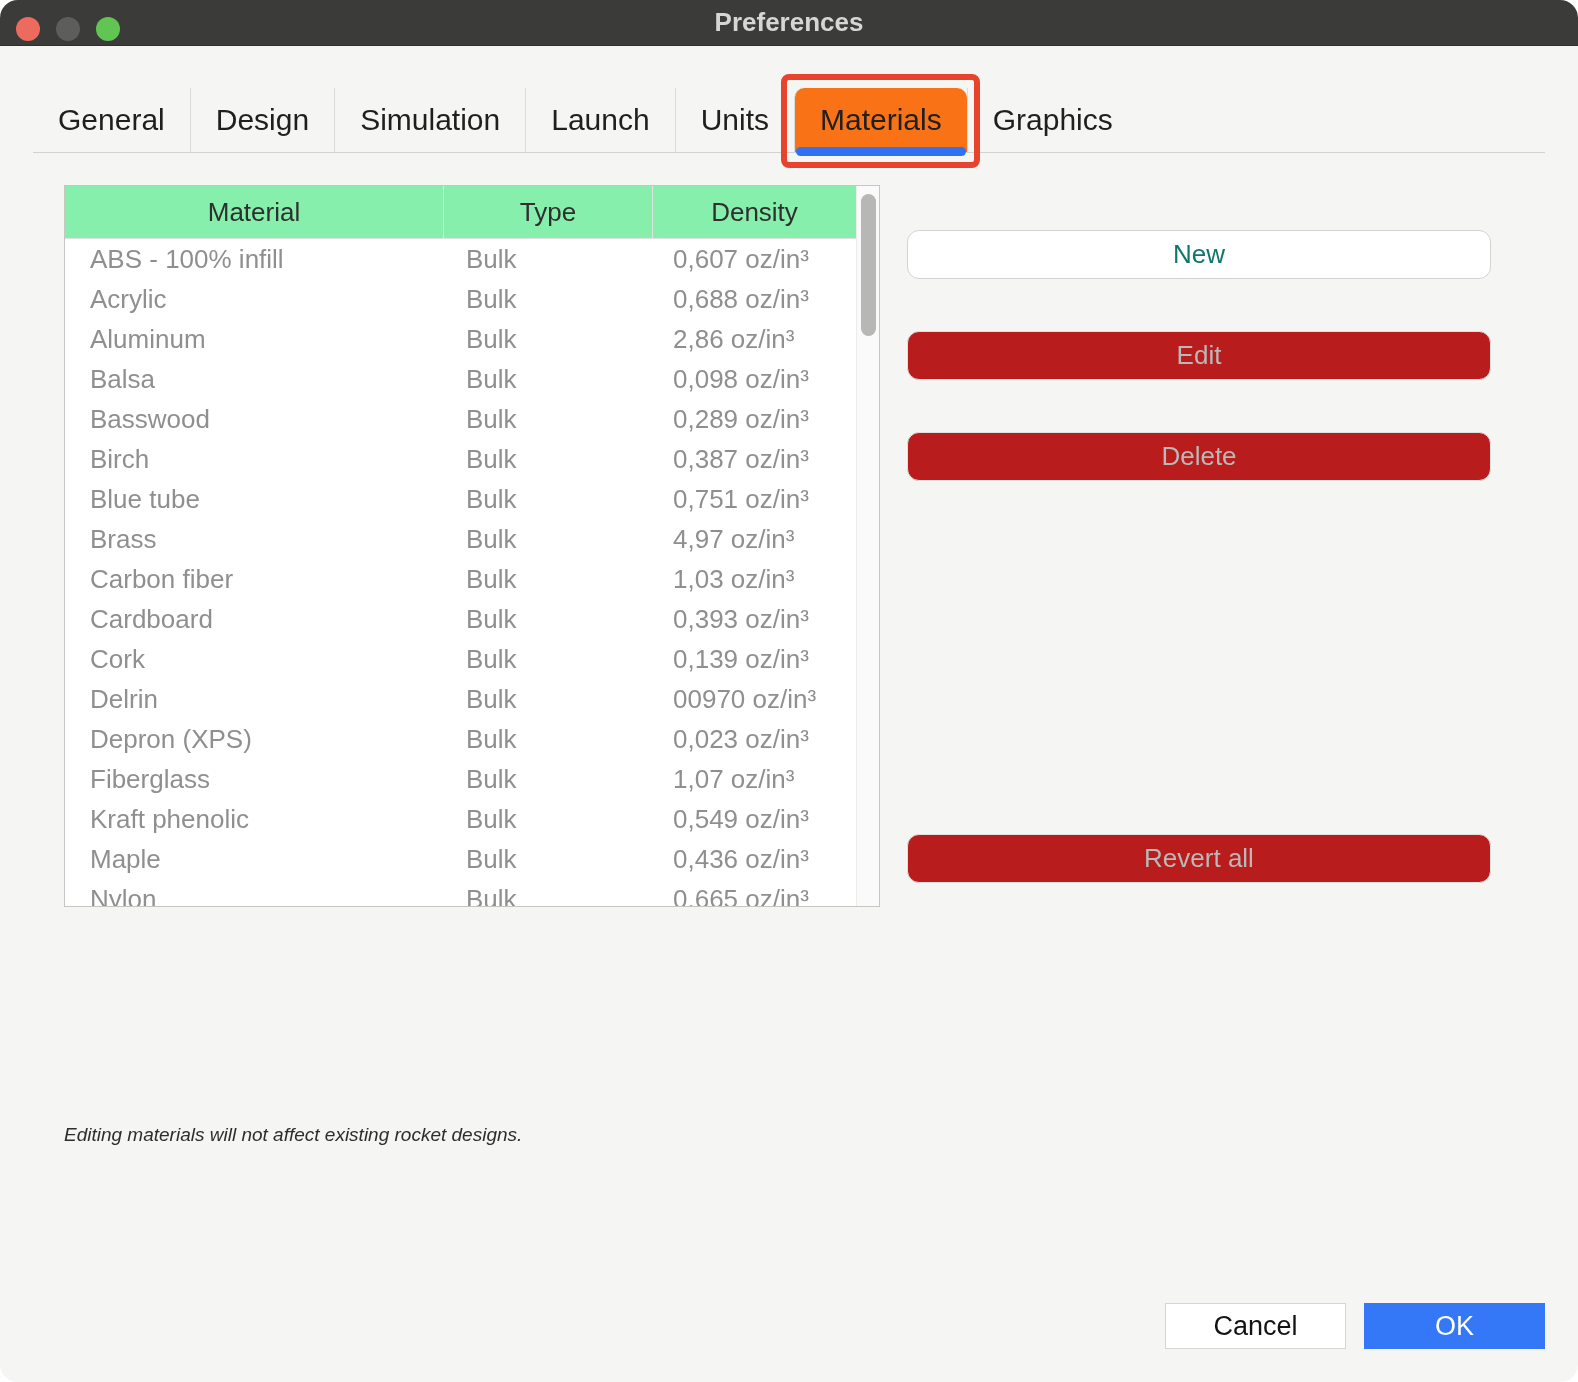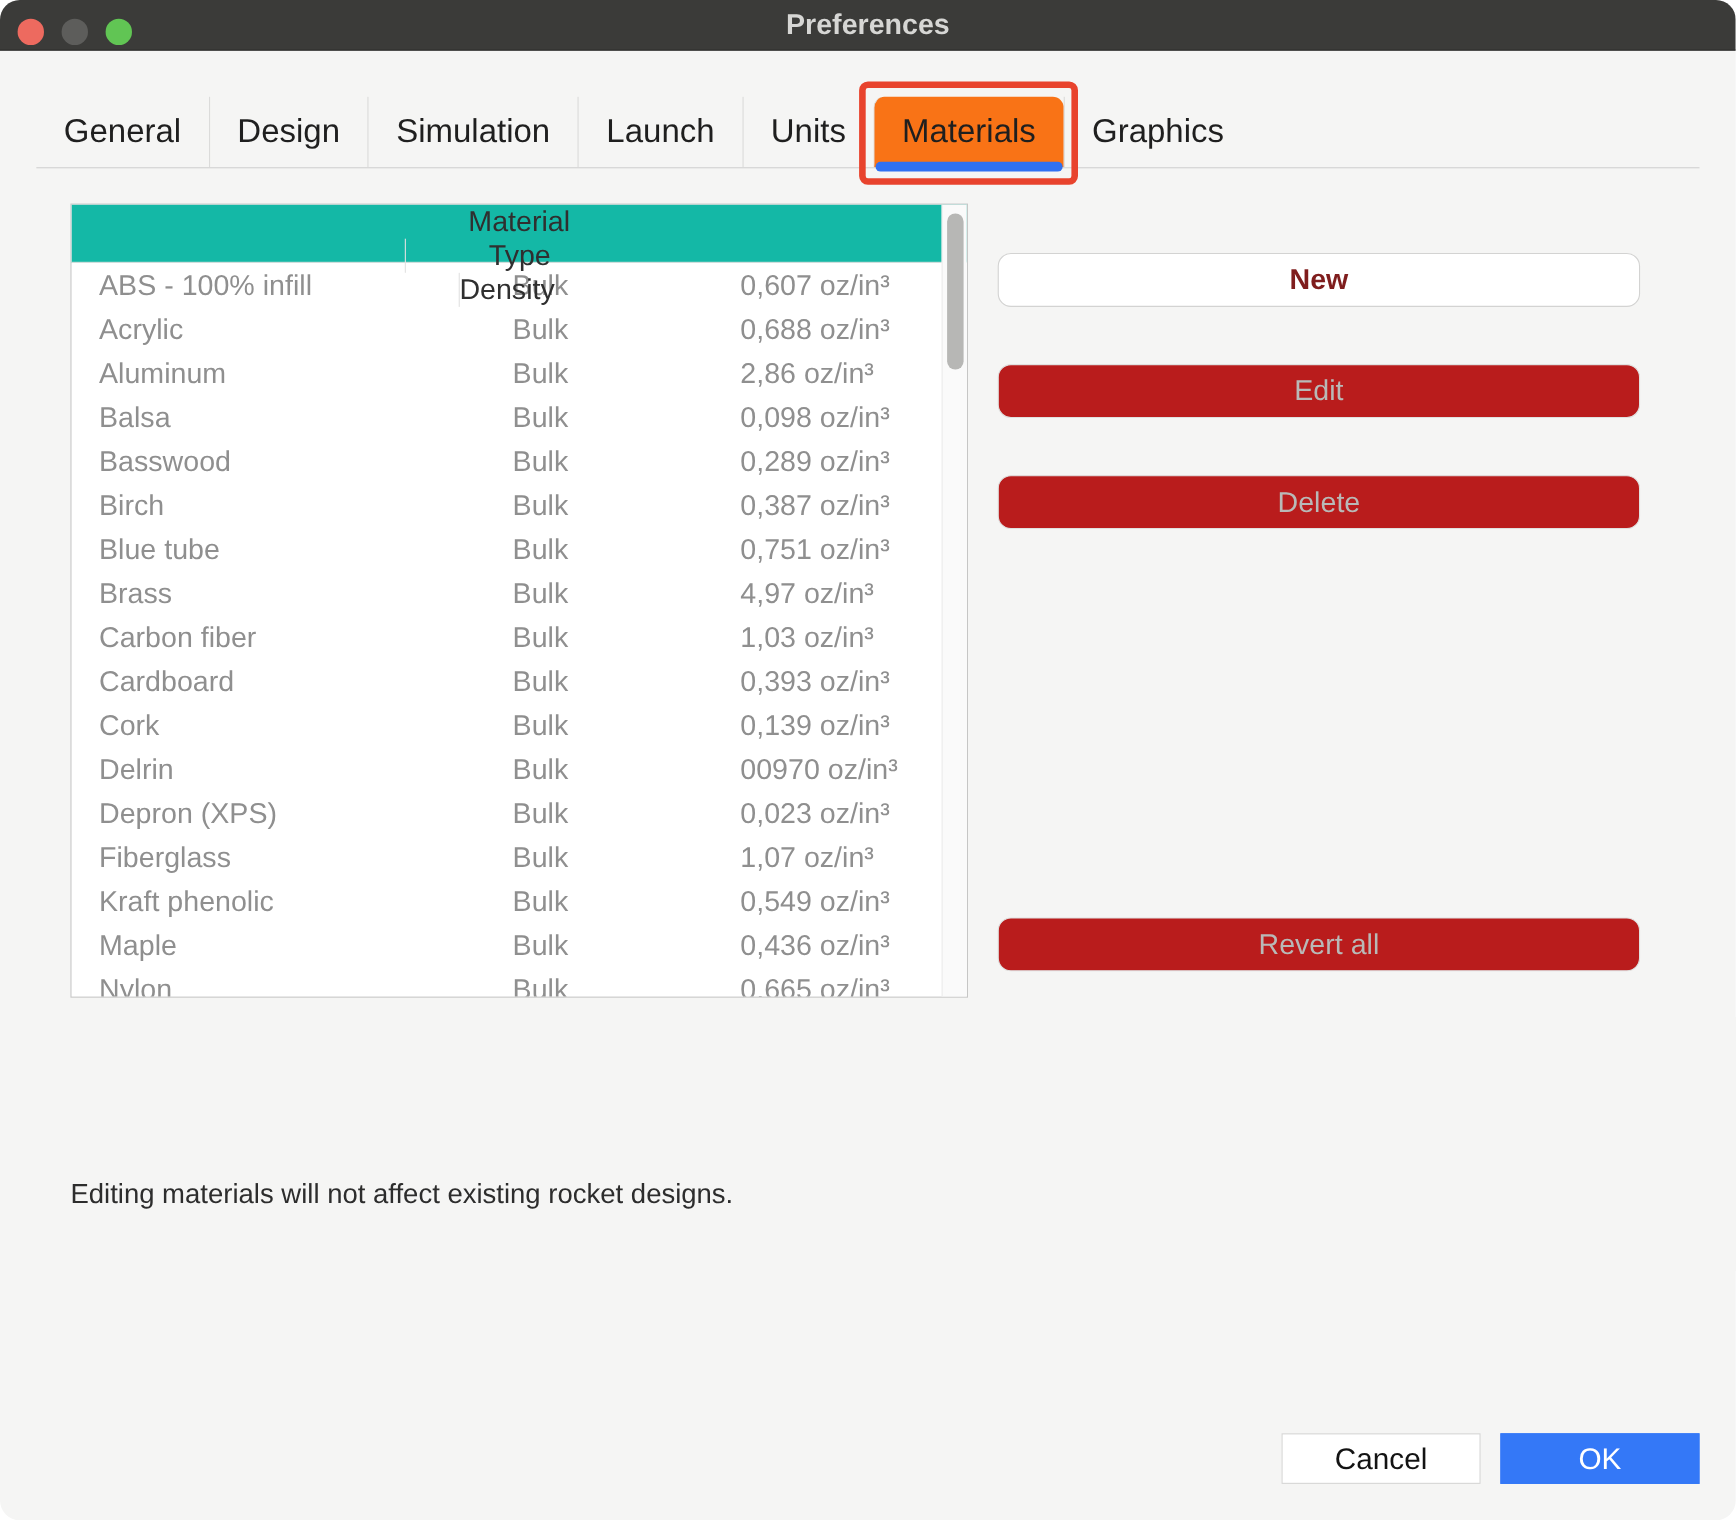--- a/index.html
+++ b/index.html
@@ -43,23 +43,23 @@
     border:6px solid #e8432d; border-radius:8px; z-index:3; pointer-events:none;
   }
 
   
   .materials-table {
     position:absolute; left:64px; top:185px; width:816px; height:722px;
     background:#ffffff; border:1px solid #c6c6c5; overflow:hidden;
   }
   .table-header {
     display:flex; height:53px; align-items:center;
-    border-bottom:1px solid #e2e2e1; background:#14b8a6;
+    border-bottom:1px solid #e2e2e1; background:#86efac;
     font-size:26px; font-weight:500; color:#2f2f2f;
-    position:relative; z-index:1;flex-direction:column;
+    position:relative; z-index:1;
   }
   .table-header .hcell { text-align:center; height:100%; display:flex; align-items:center; justify-content:center; }
   .hcell.c1 { width:378px; }
   .hcell.c2 { width:209px; border-left:1px solid #e2e2e1; }
   .hcell.c3 { flex:1; border-left:1px solid #e2e2e1; padding-right:23px; }
   .table-body { position:relative; }
   .trow { display:flex; height:40px; align-items:center; font-size:26px; color:#8f8f8f; }
   .trow .cell { overflow:hidden; white-space:nowrap; }
   .cell.c1 { width:378px; padding-left:8px;margin-left:17px; }
   .cell.c2 { width:209px; padding-left:6px; }
@@ -73,31 +73,31 @@
     position:absolute; top:8px; right:3px; width:15px; height:142px;
     background:#b7b7b5; border-radius:8px;
   }
 
   
   .side-btn {
     position:absolute; left:907px; width:584px; height:49px;
     border-radius:12px; font-size:26px; font-family:inherit;
     display:flex; align-items:center; justify-content:center;
   }
-  .side-btn.enabled { background:#ffffff; border:1px solid #d3d3d2; color:#7f1d1d; cursor:pointer;font-weight:bold; }
+  .side-btn.enabled { background:#ffffff; border:1px solid #d3d3d2; color:#0f766e; cursor:pointer; }
   .side-btn.disabled { background:#b91c1c; border:1px solid #e0e0df; color:#b9b9b7; }
   #btn-new    { top:230px; }
   #btn-edit   { top:331px; }
   #btn-delete { top:432px; }
   #btn-revert { top:834px; }
 
   
   .note {
-    position:absolute; left:64px; top:1072px;
-    font-size:25px; color:#2d2d2d;
+    position:absolute; left:64px; top:1124px;
+    font-size:19px; font-style:italic; color:#2d2d2d;
   }
 
   
   .dlg-btn {
     position:absolute; top:1303px; width:181px; height:46px;
     border-radius:0; font-size:27px; font-family:inherit;
     display:flex; align-items:center; justify-content:center; cursor:pointer;
   }
   #btn-cancel { left:1165px; background:#ffffff; border:1px solid #d5d5d4; color:#131313; }
   #btn-ok     { left:1364px; background:#3478f7; border:1px solid #3478f7; color:#ffffff; }

